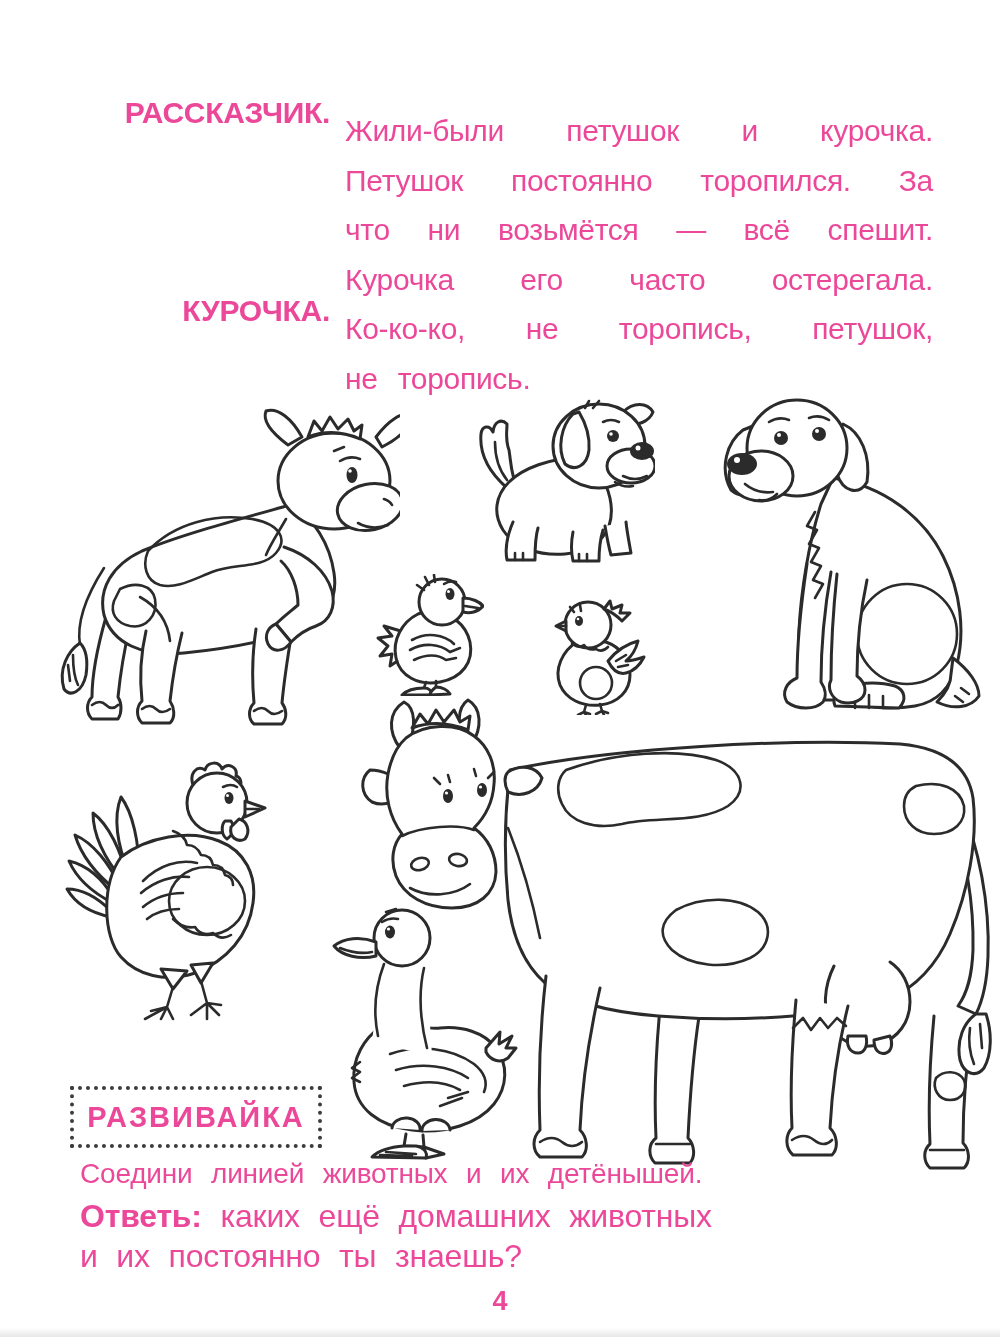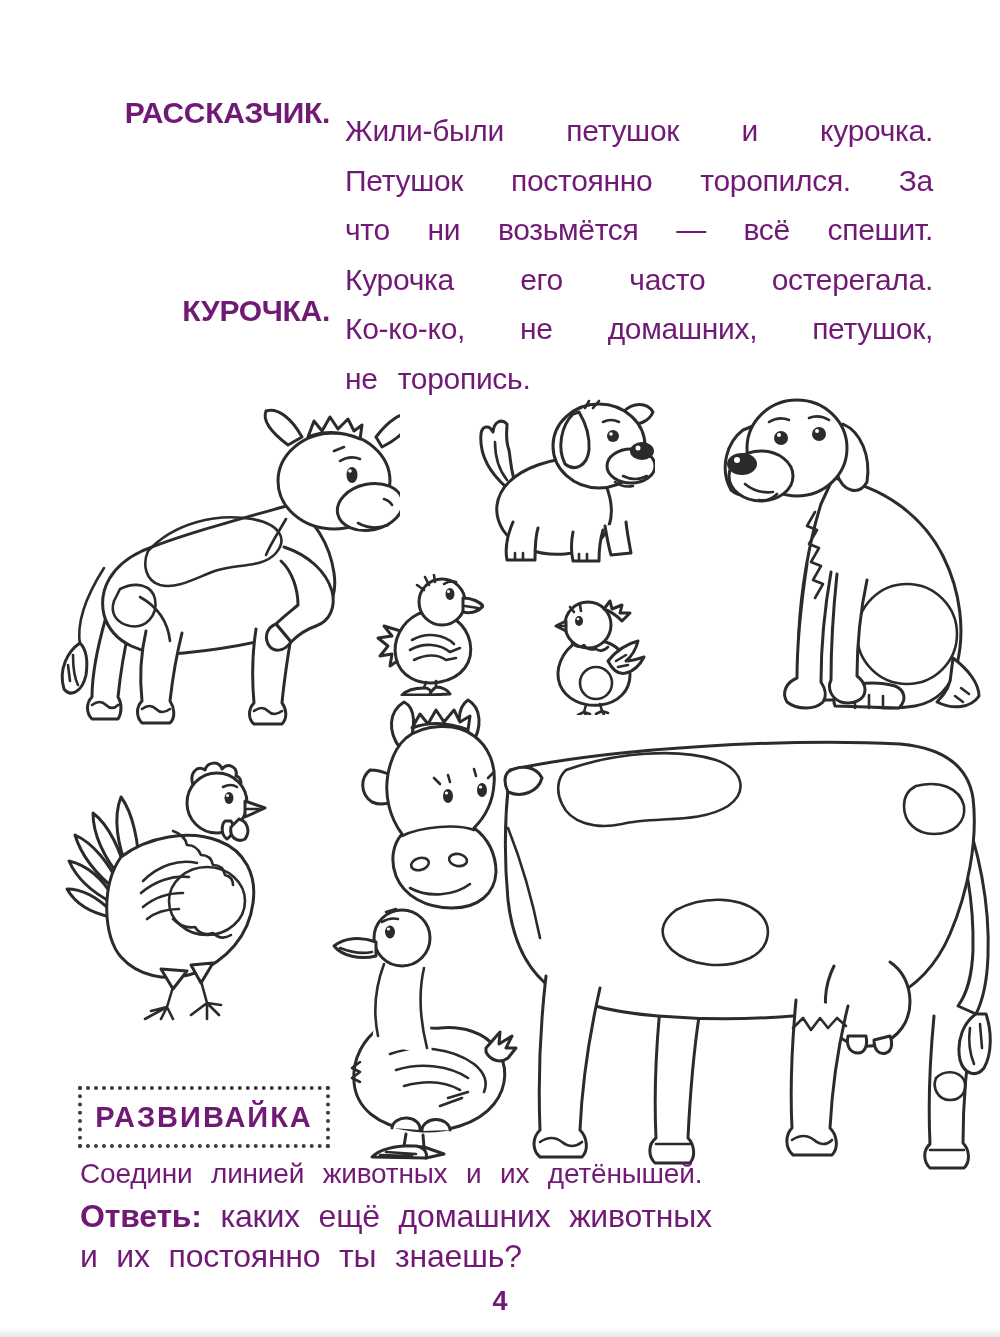--- a/index.html
+++ b/index.html
@@ -1,20 +1,20 @@
 <!DOCTYPE html>
 <html><head>
 <meta charset="utf-8">
 <style>
   html,body{margin:0;padding:0;background:#ffffff;}
   .page{
     position:relative;width:1000px;height:1337px;margin:0 auto;
     background:#ffffff;overflow:hidden;
     font-family:"Liberation Sans","DejaVu Sans",sans-serif;
-    color:#701a75;
+    color:#ec4899;
   }
   .page::after{
     content:"";position:absolute;left:0;right:0;bottom:0;height:9px;
     background:linear-gradient(#ffffff,#e7e7e7);
   }
   
   .speaker{
     position:absolute;left:80px;width:250px;
     font-size:30px;font-weight:bold;letter-spacing:-0.3px;
     text-align:right;line-height:49.6px;white-space:nowrap;
@@ -24,21 +24,21 @@
   }
   .dline{
     font-size:30px;line-height:49.6px;height:49.6px;
     letter-spacing:-0.3px;
     text-align:justify;text-align-last:justify;
     white-space:nowrap;
   }
   .dline.last{text-align:left;text-align-last:left;word-spacing:12px;}
   
   .badge-box{
-    position:absolute;left:78px;top:1086px;width:244px;height:54px;
+    position:absolute;left:70px;top:1086px;width:244px;height:54px;
     border:4px dotted #3c3c3c;
     display:flex;align-items:center;justify-content:center;
   }
   .badge-text{
     font-size:29px;font-weight:bold;letter-spacing:2px;white-space:nowrap;
   }
   .task-line{
     position:absolute;left:80px;top:1158px;width:880px;
     font-size:28px;font-weight:normal;word-spacing:11px;letter-spacing:-0.2px;
     white-space:nowrap;
@@ -65,21 +65,21 @@
 <div class="page">
 
   <div class="speaker" style="top:88px">РАССКАЗЧИК.</div>
   <div class="speaker" style="top:286.4px">КУРОЧКА.</div>
 
   <div class="dialog-col">
     <div class="dline">Жили-были петушок и курочка.</div>
     <div class="dline">Петушок постоянно торопился. За</div>
     <div class="dline">что ни возьмётся — всё спешит.</div>
     <div class="dline">Курочка его часто остерегала.</div>
-    <div class="dline">Ко-ко-ко, не домашних, петушок,</div>
+    <div class="dline">Ко-ко-ко, не торопись, петушок,</div>
     <div class="dline last">не торопись.</div>
   </div>
 
   <svg class="ill" style="left:40px;top:393px" width="360" height="335" viewBox="0 0 360 335">
     <path class="ln" d="M64,175 C48,200 36,228 40,252"></path>
     <path class="wh" d="M40,250 C28,258 18,276 24,296 C30,304 42,300 46,282 C48,268 46,256 40,250 Z"></path>
     <path class="ln" d="M33,262 C33,274 34,284 38,292 M28,272 L30,288"></path>
     <path class="wh" d="M66,224 C58,252 52,282 52,304 C46,310 46,320 52,326 L78,326 C82,320 82,310 78,304 C80,284 84,258 90,232"></path>
     <path class="ln" d="M52,312 Q60,306 66,312 T78,312"></path>
     <path class="wh" d="M250,112 C200,126 140,142 102,158 C72,172 58,196 64,222 C72,250 102,264 144,260 C186,256 226,248 258,238 C286,229 298,206 294,180 C290,152 274,124 250,112 Z"></path>

